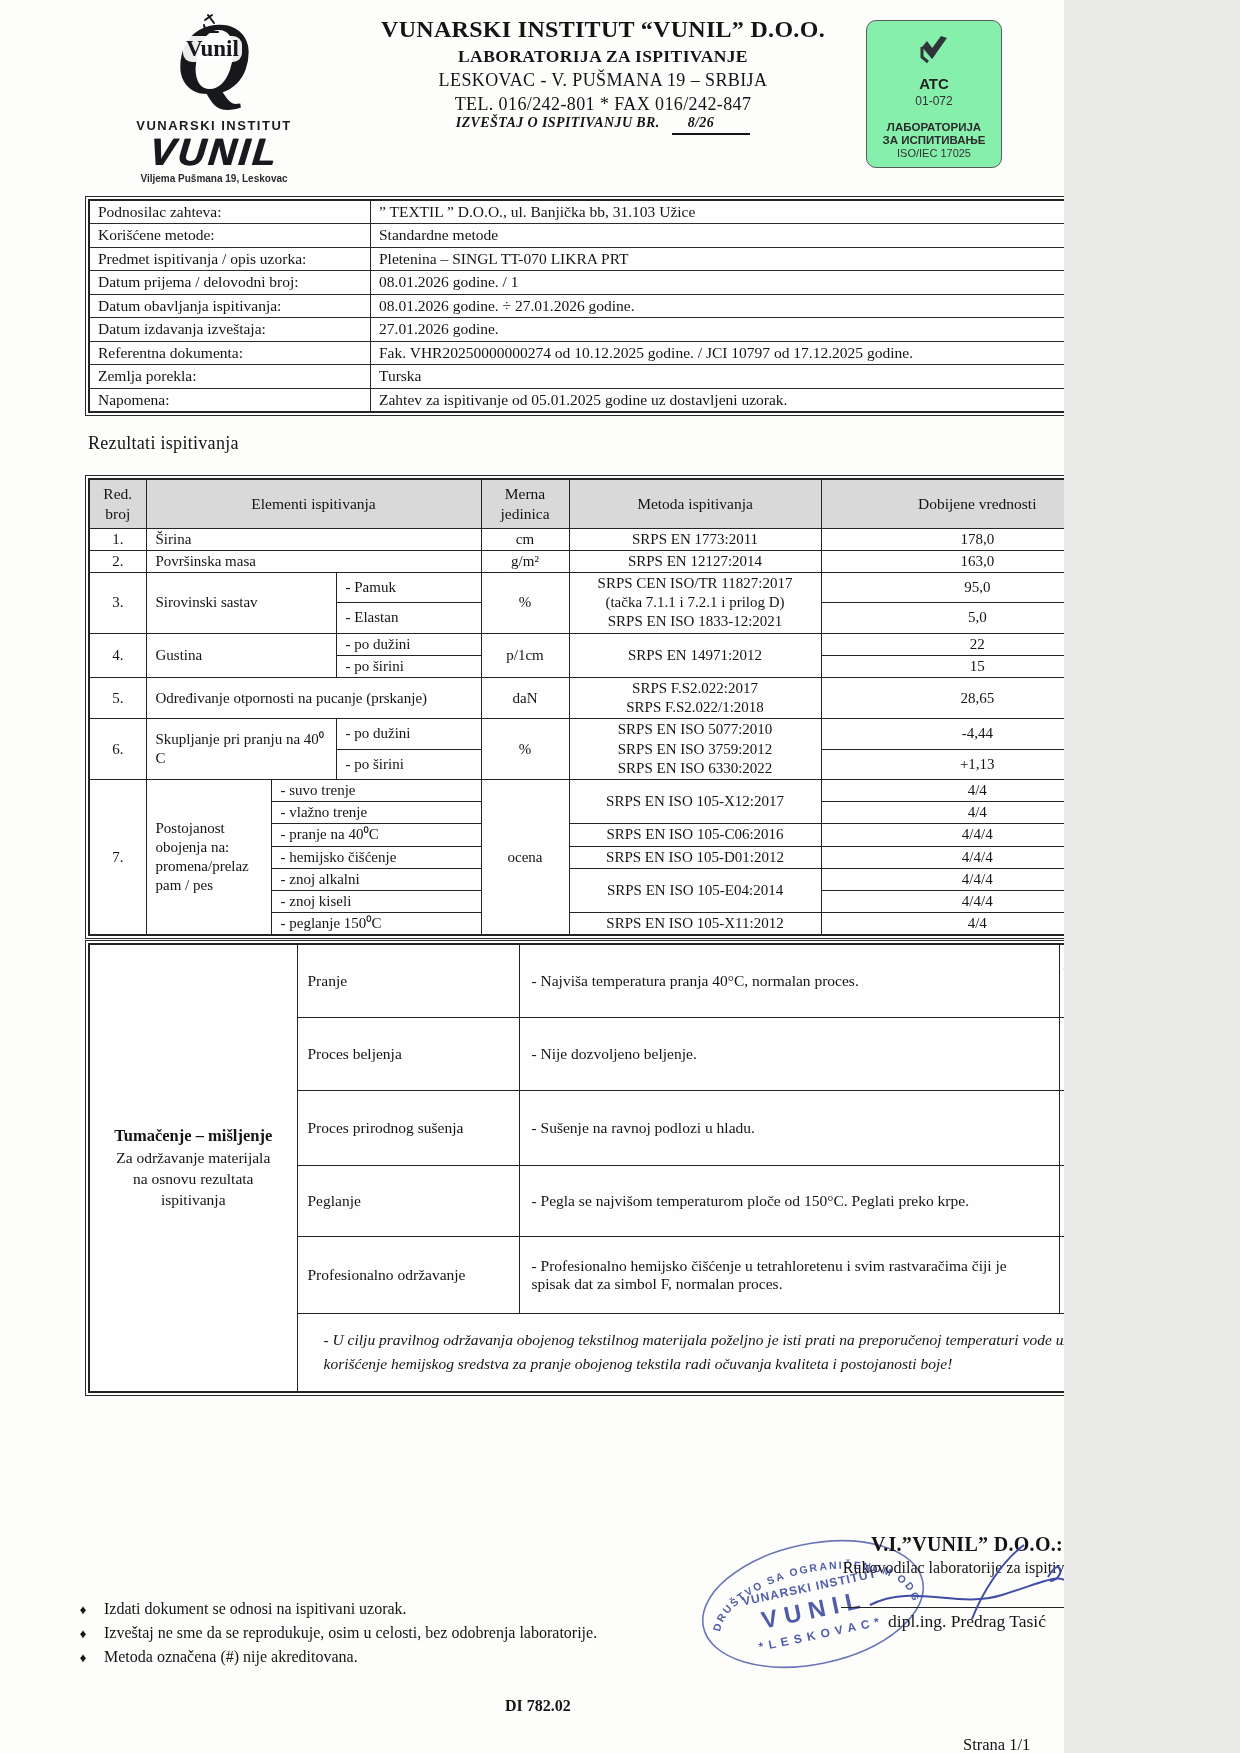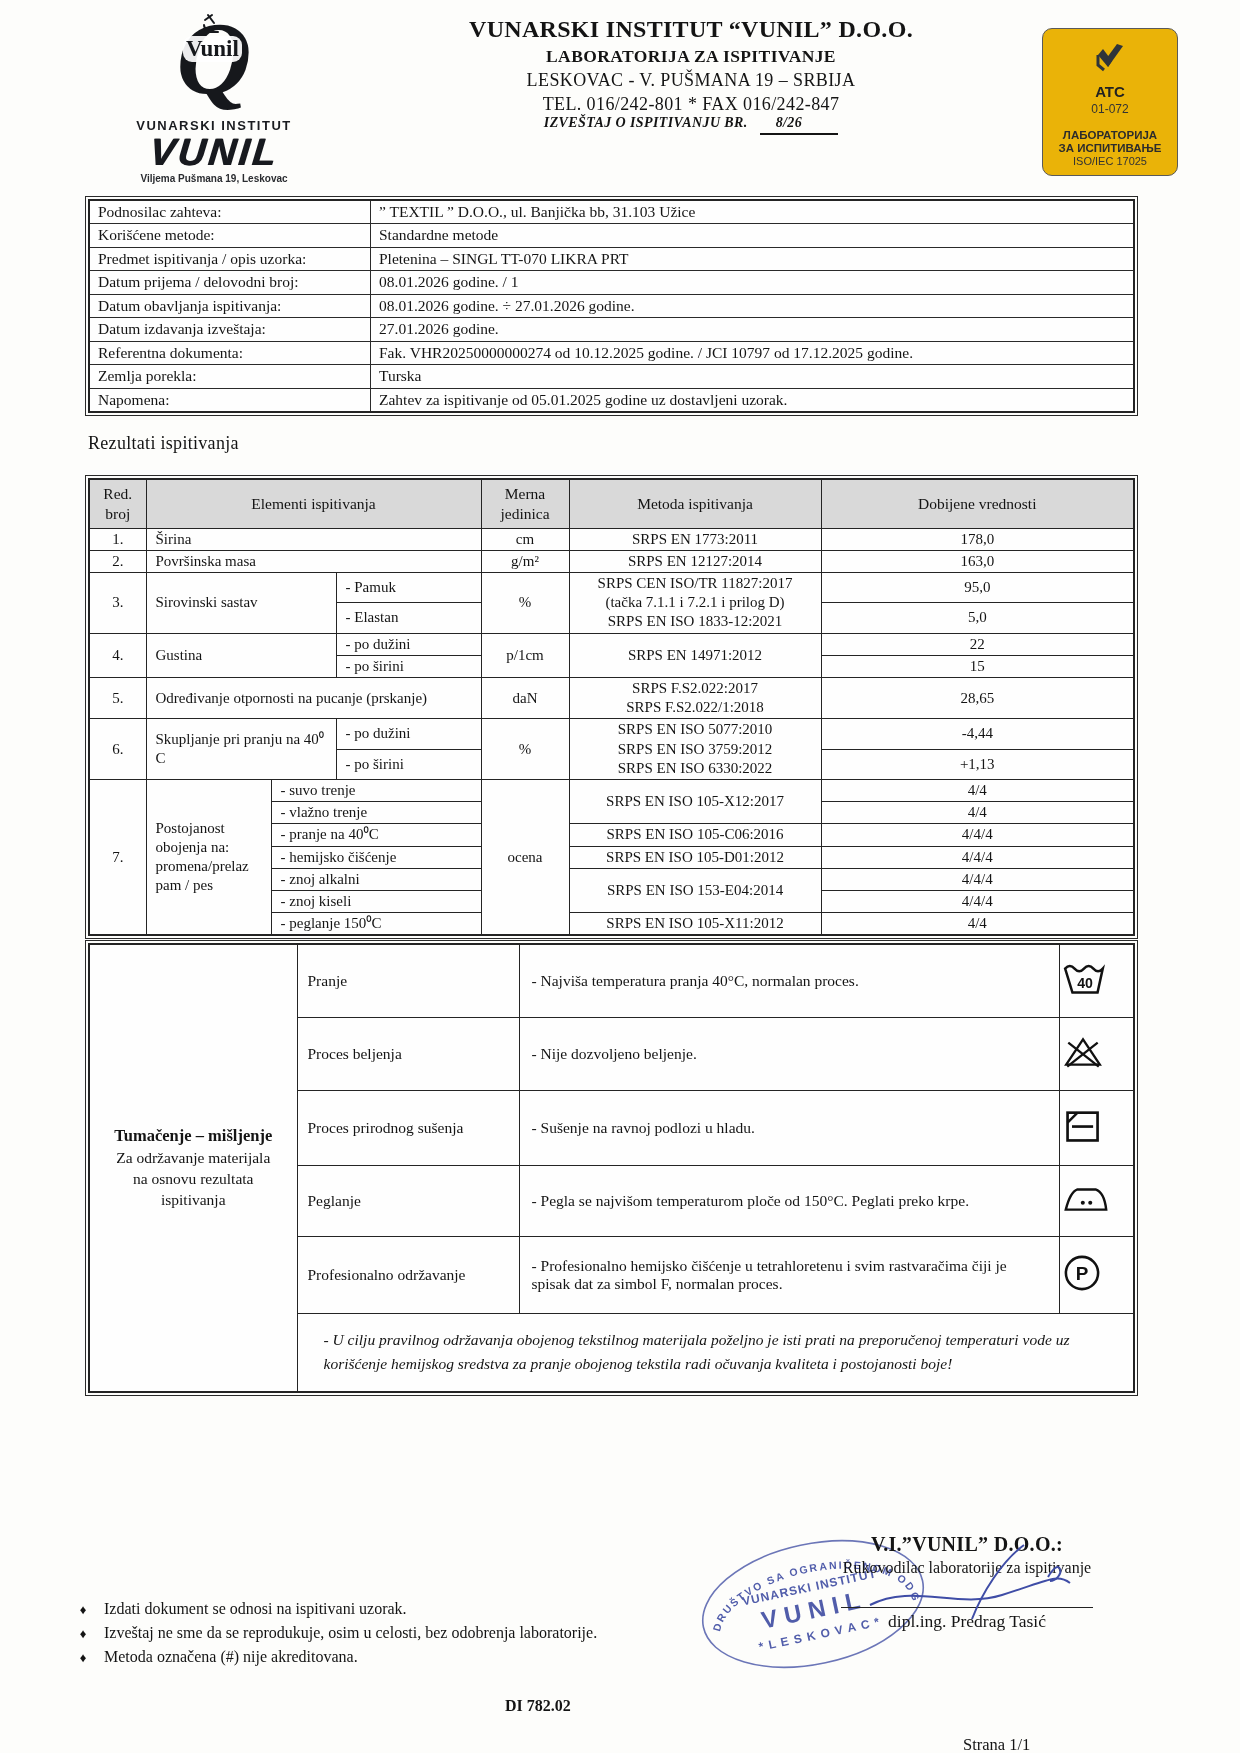--- a/index.html
+++ b/index.html
@@ -3,40 +3,40 @@
 <meta charset="utf-8">
 <style>
   html,body{margin:0;padding:0;}
   body{
     width:1240px;height:1753px;
     background:#e9e9e7;
     font-family:"Liberation Serif", serif;
     color:#141414;
   }
   .page{
-    position:relative;width:1240px;height:1753px;overflow:hidden;
+    position:relative;width:1064px;height:1753px;overflow:hidden;
     background:#fdfdfb;
   }
   
   .header{display:flex;align-items:flex-start;padding:10px 62px 0 88px;height:172px;}
   .logo-block{width:252px;flex:0 0 auto;text-align:center;}
   .q-wrap{position:relative;height:104px;width:150px;margin:0 auto;}
   .q-char{font:italic 700 104px "Liberation Serif", serif;line-height:.92;display:block;color:#16181c;}
   .q-vunil{position:absolute;top:26px;left:44px;font:700 23px "Liberation Serif", serif;color:#16181c;background:rgba(255,255,255,.92);padding:0 3px;border-radius:9px;}
   .microscope{position:absolute;top:2px;left:60px;}
   .logo-inst{font:700 13px "Liberation Sans", sans-serif;letter-spacing:1.5px;margin-top:4px;color:#1a1c20;}
   .logo-brand{font:italic 800 38px "Liberation Sans", sans-serif;letter-spacing:3px;line-height:1;color:#181a1f;transform:skewX(-6deg);text-shadow:1px 0 #181a1f;}
   .logo-addr{font:700 10px "Liberation Sans", sans-serif;margin-top:2px;color:#2a2c30;}
   .org-block{flex:1 1 auto;text-align:center;padding-top:6px;}
   .org-name{font-size:24px;font-weight:700;letter-spacing:.3px;}
   .org-sub{font-size:17.5px;font-weight:700;margin-top:3px;letter-spacing:.4px;}
   .org-sub2{font-size:18px;margin-top:3px;letter-spacing:.4px;}
   .report-line{margin-top:0;font-style:italic;font-weight:700;font-size:14px;letter-spacing:.4px;}
   .report-no{display:inline-block;border-bottom:2px solid #141414;padding:0 36px 2px 16px;margin-left:12px;}
-  .badge{flex:0 0 auto;width:126px;border:1.6px solid #5a5a5a;border-radius:10px;padding:10px 4px 8px;text-align:center;background:#eab308;margin-top:18px;}
+  .badge{flex:0 0 auto;width:126px;border:1.6px solid #5a5a5a;border-radius:10px;padding:10px 4px 8px;text-align:center;background:#86efac;margin-top:10px;}
   .badge-name{font:700 15px "Liberation Sans", sans-serif;margin-top:2px;color:#222;}
   .badge-code{font:400 12px "Liberation Sans", sans-serif;margin-top:2px;color:#333;}
   .badge-l1{font:700 11.5px "Liberation Sans", sans-serif;margin-top:1px;color:#2c2c2c;}
   .badge-gap{height:12px;}
   .badge-l2{font:400 11px "Liberation Sans", sans-serif;margin-top:1px;color:#333;}
   
   table{border-collapse:collapse;}
   .dbl{border:2px solid #242424;outline:1px solid #2a2a2a;outline-offset:2px;background:#fefefe;}
   
   .info-table{width:1047px;margin:17px 0 0 88px;}
@@ -275,21 +275,21 @@
         <td>SRPS EN ISO 105-C06:2016</td>
         <td>4/4/4</td>
       </tr>
       <tr>
         <td colspan="2" class="tl">- hemijsko čišćenje</td>
         <td>SRPS EN ISO 105-D01:2012</td>
         <td>4/4/4</td>
       </tr>
       <tr>
         <td colspan="2" class="tl">- znoj alkalni</td>
-        <td rowspan="2">SRPS EN ISO 153-E04:2014</td>
+        <td rowspan="2">SRPS EN ISO 105-E04:2014</td>
         <td>4/4/4</td>
       </tr>
       <tr>
         <td colspan="2" class="tl">- znoj kiseli</td>
         <td>4/4/4</td>
       </tr>
       <tr>
         <td colspan="2" class="tl">- peglanje 150⁰C</td>
         <td>SRPS EN ISO 105-X11:2012</td>
         <td>4/4</td>

